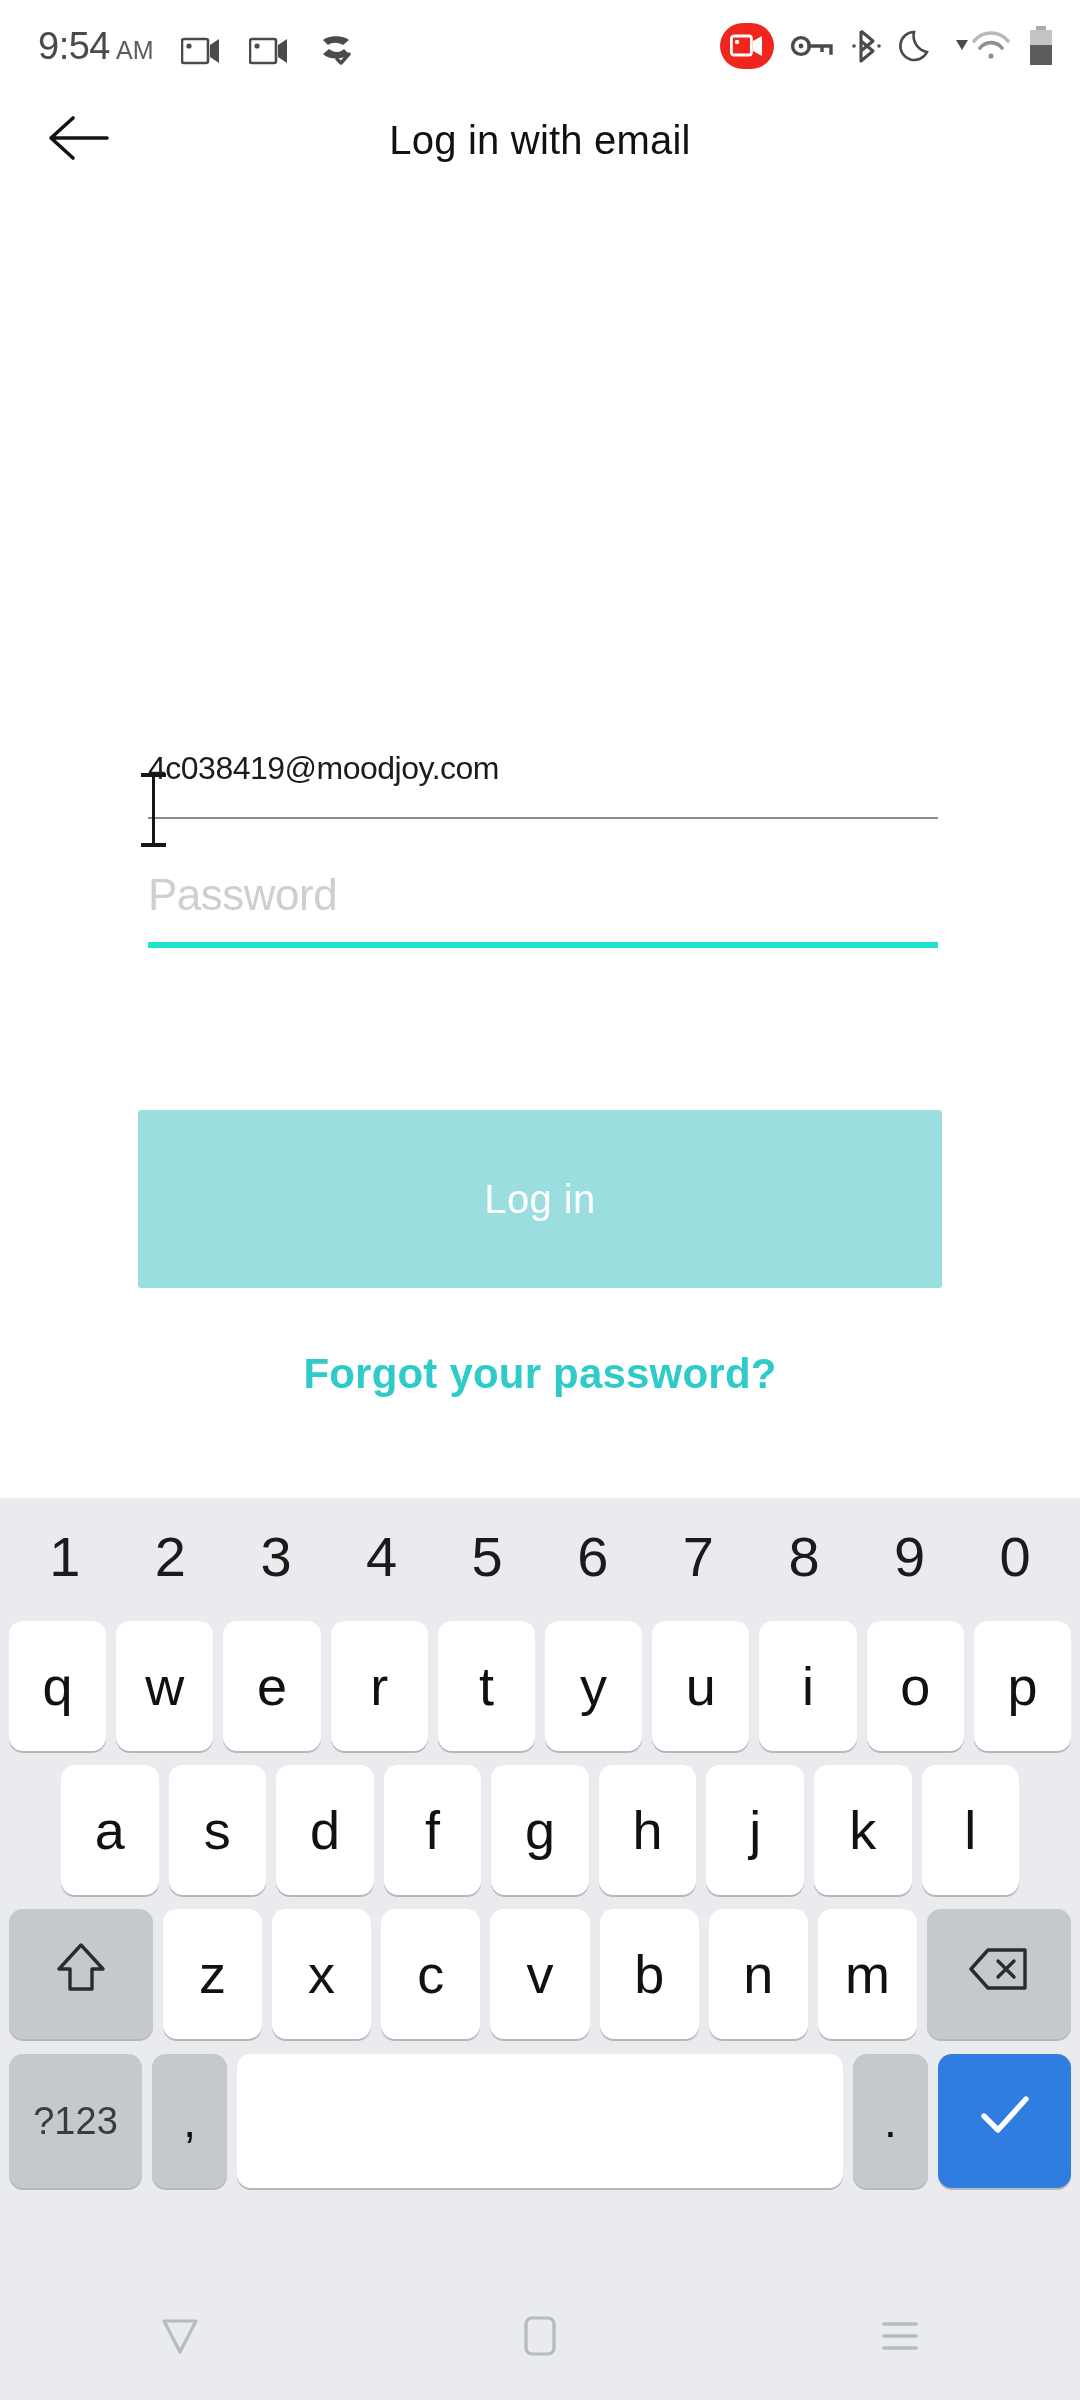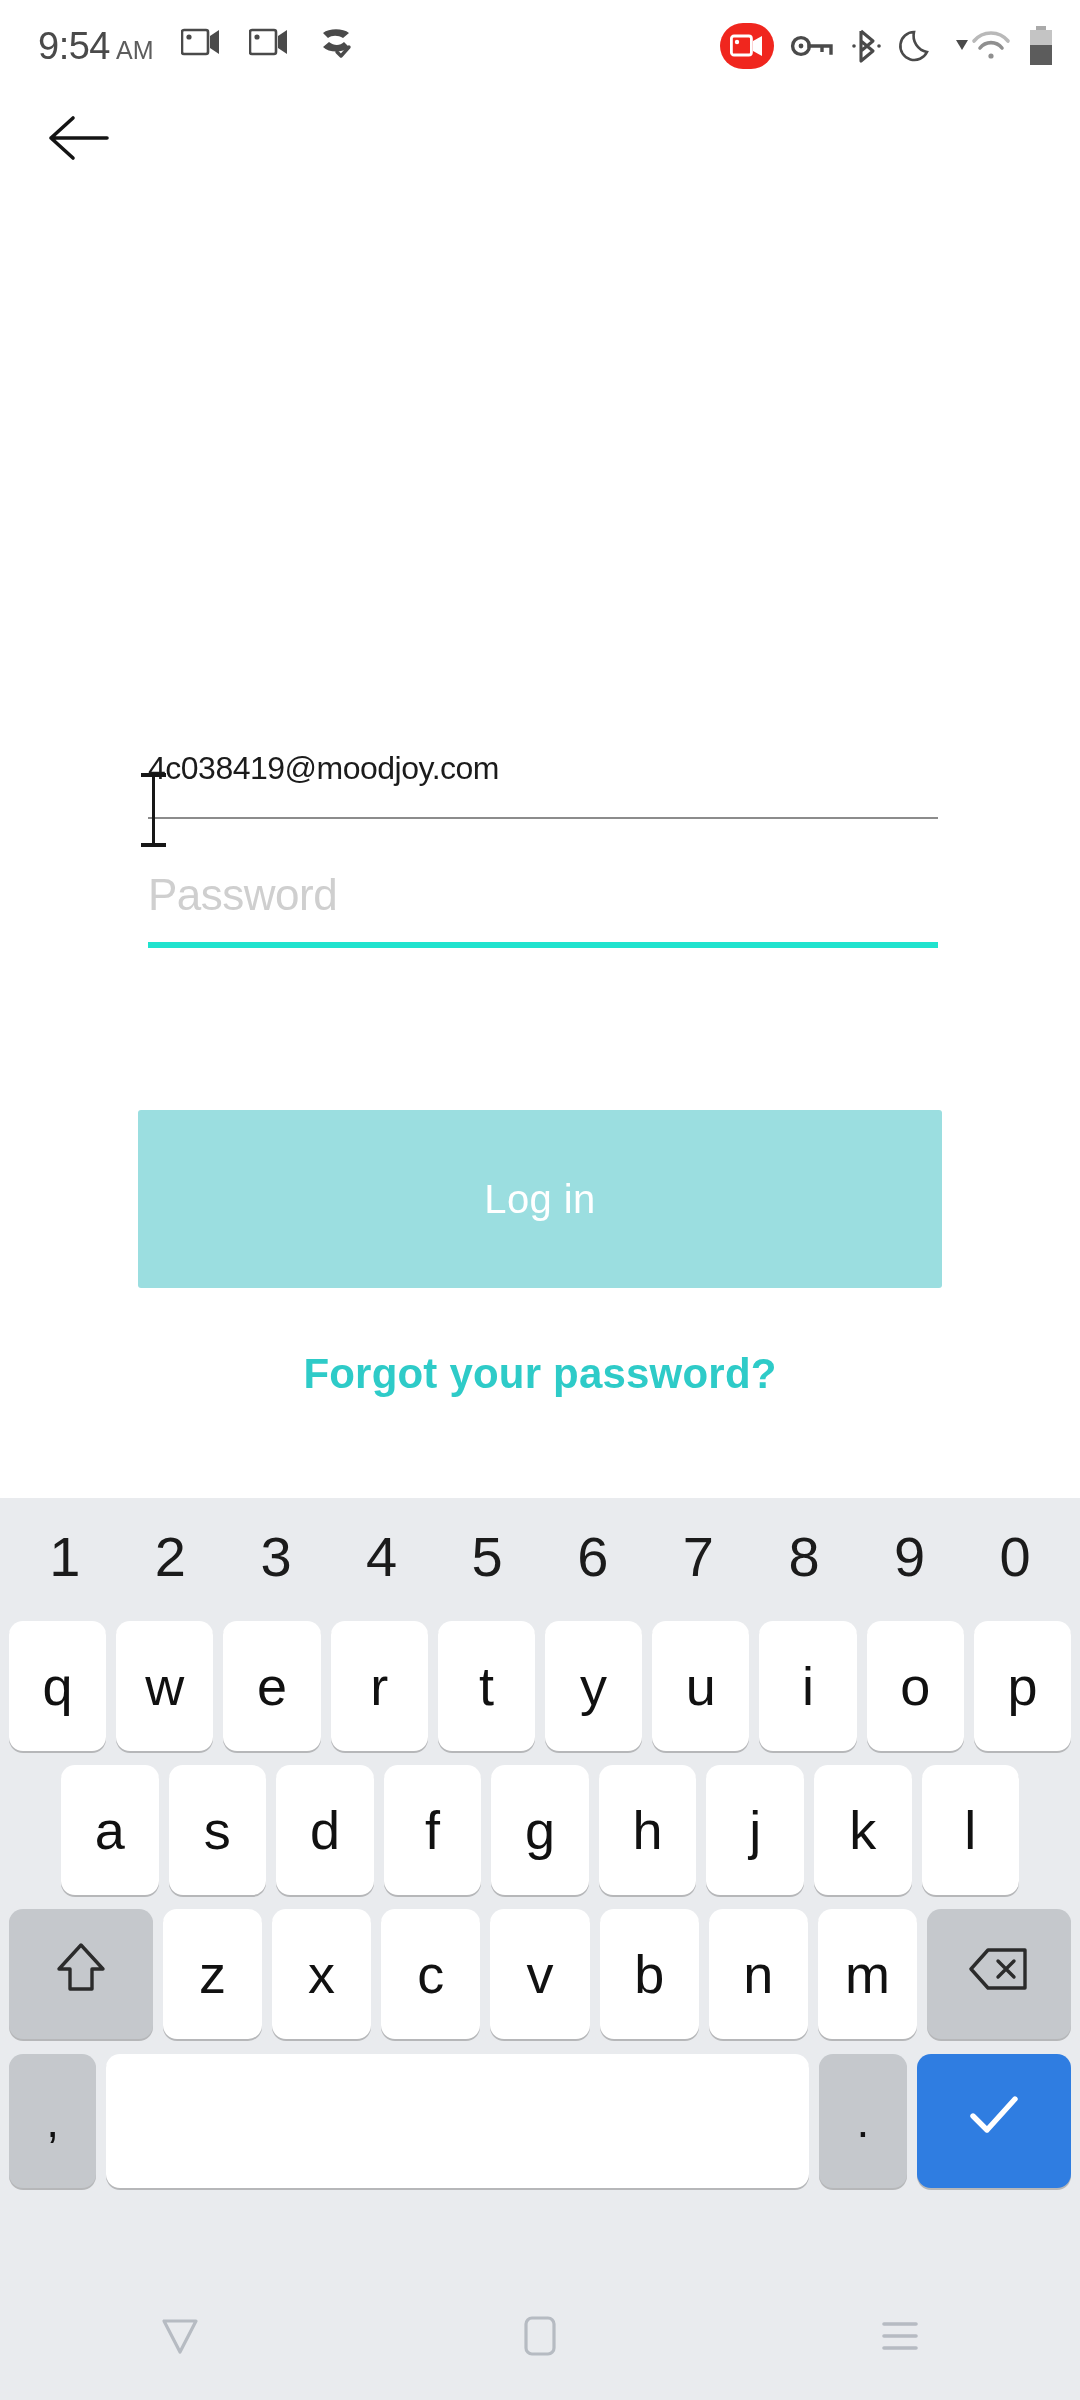--- a/index.html
+++ b/index.html
@@ -10,21 +10,21 @@
     overflow:hidden;
   }
   #screen { position:relative; width:1080px; height:2400px; background:#ffffff; }
 
   
   .statusbar{
     position:absolute; top:0; left:0; width:1080px; height:92px;
     display:flex; align-items:center; justify-content:space-between;
     padding:0 26px 0 38px; background:#ffffff;
   }
-  .sb-left{ display:flex; align-items:flex-start; gap:28px; }
+  .sb-left{ display:flex; align-items:flex-end; gap:28px; }
   .sb-right{ display:flex; align-items:center; gap:16px; }
   .sb-time{ font-size:38px; color:#4a4a4a; letter-spacing:-0.5px; font-weight:400; }
   .sb-ampm{ font-size:25px; color:#5d5d5d; margin-left:6px; }
   .sb-ico{ display:flex; align-items:center; justify-content:center; }
   .rec-badge{
     width:54px;height:46px;border-radius:26px;background:#f0261e;
     display:flex;align-items:center;justify-content:center;
   }
 
   
@@ -194,20 +194,21 @@
   </div>
 
   <div class="appbar">
     <div class="back-btn">
       <span>
         <svg width="64" height="48" viewBox="0 0 64 48">
             <path d="M4 24 H60 M4 24 L26 4 M4 24 L26 44" fill="none" stroke="#141414" stroke-width="3.6" stroke-linecap="round" stroke-linejoin="round"></path>
           </svg>
       </span>
     </div>
+    <div class="appbar-title">Log in with email</div>
   </div>
 
   <div class="form">
 
     <div class="field" id="email-field">
       <div class="val">4c038419@moodjoy.com</div>
       <div class="underline"></div>
     </div>
 
     <div class="field" id="password-field">
@@ -285,20 +286,21 @@
         <span>
           <svg width="62" height="48" viewBox="0 0 62 48">
               <path d="M20 5 H57 V43 H20 L3 24 Z" fill="none" stroke="#2b2b2b" stroke-width="3.4" stroke-linejoin="round"></path>
               <path d="M30 16 L46 32 M46 16 L30 32" fill="none" stroke="#2b2b2b" stroke-width="3.4" stroke-linecap="round"></path>
             </svg>
         </span>
       </div>
     </div>
 
     <div class="krow bottom">
+      <div class="key sym">?123</div>
       <div class="key punct">,</div>
       <div class="key space"></div>
       <div class="key punct">.</div>
       <div class="key enter">
         <span>
           <svg width="62" height="50" viewBox="0 0 62 50">
               <path d="M10 26 L24 40 L52 9" fill="none" stroke="#ffffff" stroke-width="5.4" stroke-linecap="round" stroke-linejoin="round"></path>
             </svg>
         </span>
       </div>

